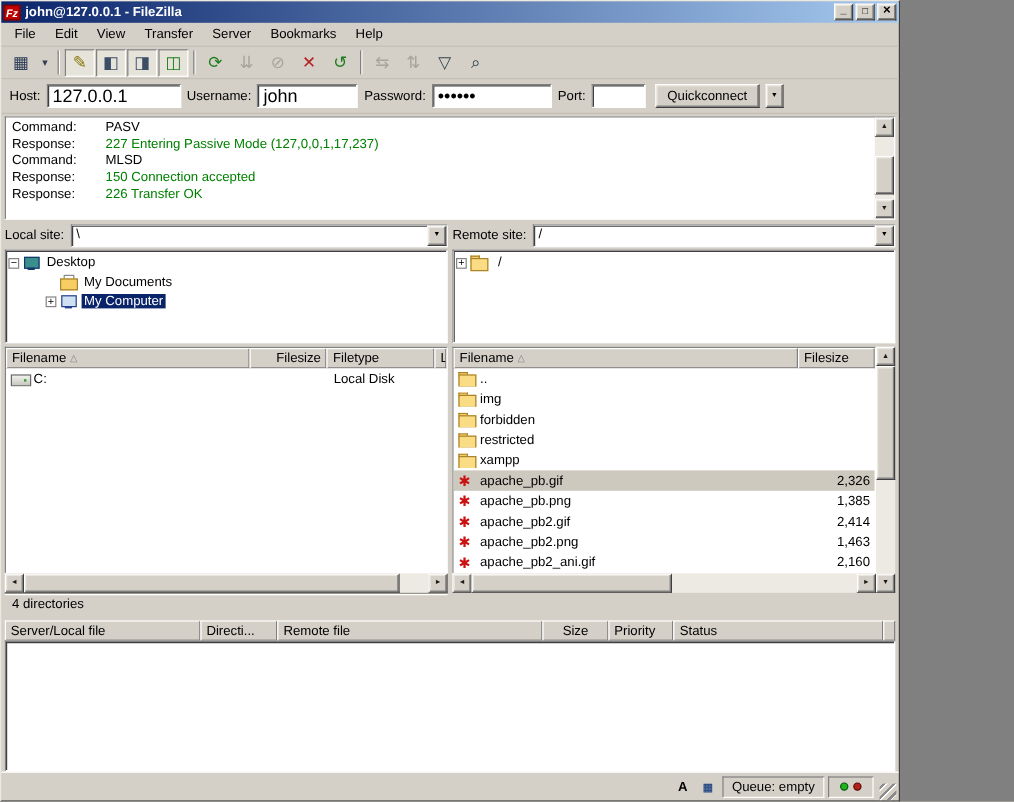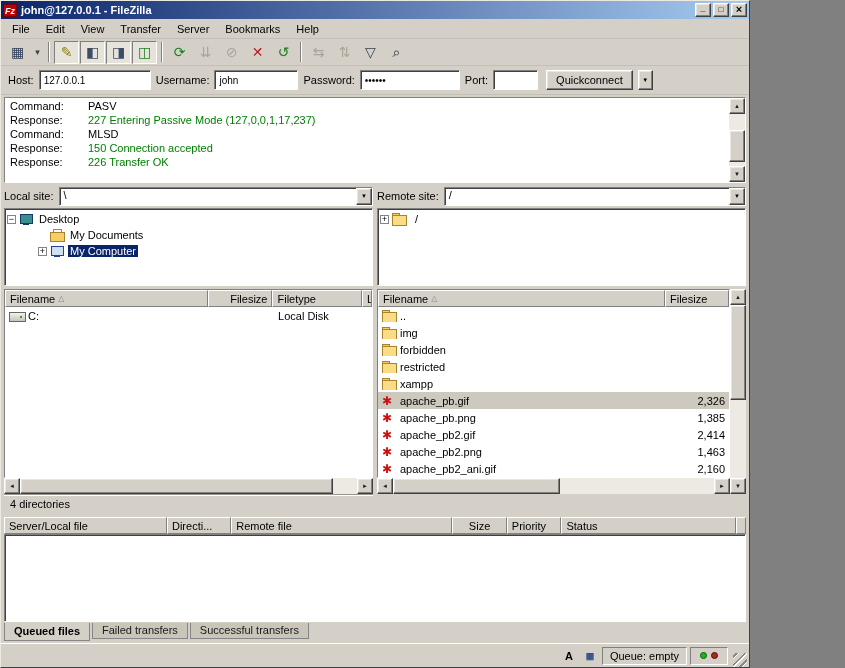--- a/index.html
+++ b/index.html
@@ -27,21 +27,21 @@
   .toolbar{height:27px;flex:none;display:flex;align-items:center;gap:1px;padding:0 4px;border-bottom:1px solid #c3bfb4}
   .tbtn{width:25px;height:23px;display:flex;align-items:center;justify-content:center;border:1px solid transparent}
   .tbtn.narrow{width:13px}
   .tbtn.pressed{border-color:#808080 #fff #fff #808080;background:#E6E3DA}
   .tglyph{font-size:14px;line-height:1;color:#3C4E66}
   .gy{color:#8a7a10}.gg{color:#1B7E1B}.gr{color:#B42020}.gd{color:#33414f}.gk{color:#30405a}
   .tbtn.disabled .tglyph{color:#A8A49A}
   .tsep{width:0;height:20px;border-left:1px solid #808080;border-right:1px solid #fff;margin:0 3px}
 
   .quickbar{height:29px;flex:none;display:flex;align-items:center;gap:5px;padding:0 7px;border-bottom:1px solid #c3bfb4}
-  .field{height:20px;background:#fff;border:1px solid;border-color:#808080 #fff #fff #808080;box-shadow:inset 1px 1px 0 #404040;padding:0 4px;font-size:10px;color:#000;cursor:text}
+  .field{height:20px;background:#fff;border:1px solid;border-color:#808080 #fff #fff #808080;box-shadow:inset 1px 1px 0 #404040;padding:0 4px;font-size:15px;color:#000;cursor:text}
   .f-host{width:112px}.f-user{width:84px}.f-pass{width:100px}.f-port{width:45px}
   .qc-btn{height:20px;padding:0 9px;margin-left:3px}
   .qc-drop{height:20px;width:15px;font-size:6px;display:flex;align-items:center;justify-content:center}
 
   .logpane{height:86px;flex:none;margin:2px 3px 0;display:flex;overflow:hidden}
   .log-lines{flex:1;background:#fff;padding:1px 5px;line-height:14px;overflow:hidden}
   .log-line{display:flex;white-space:nowrap}
   .log-label{width:78px;flex:none}
   .k-response{color:#008000}
 
@@ -460,25 +460,20 @@
           <span>Priority</span>
         </div>
       <div class="hcell qc-5">
           <span>Status</span>
         </div>
       <div class="hcell qc-f"></div>
     </div>
     <div class="qbody sbx"></div>
   </div>
 
-  <div class="tabsrow">
-    <div class="tab active">Queued files</div>
-    <div class="tab">Failed transfers</div>
-    <div class="tab">Successful transfers</div>
-  </div>
 
   <div class="statusbar">
     <span class="sb-fill"></span>
     <span class="sb-icon">A</span>
     <span class="sb-icon blue">▦</span>
     <div class="sb-panel sp">
         <span>Queue: empty</span>
       </div>
     <div class="sb-panel sp leds">
       <span class="led green"></span>

